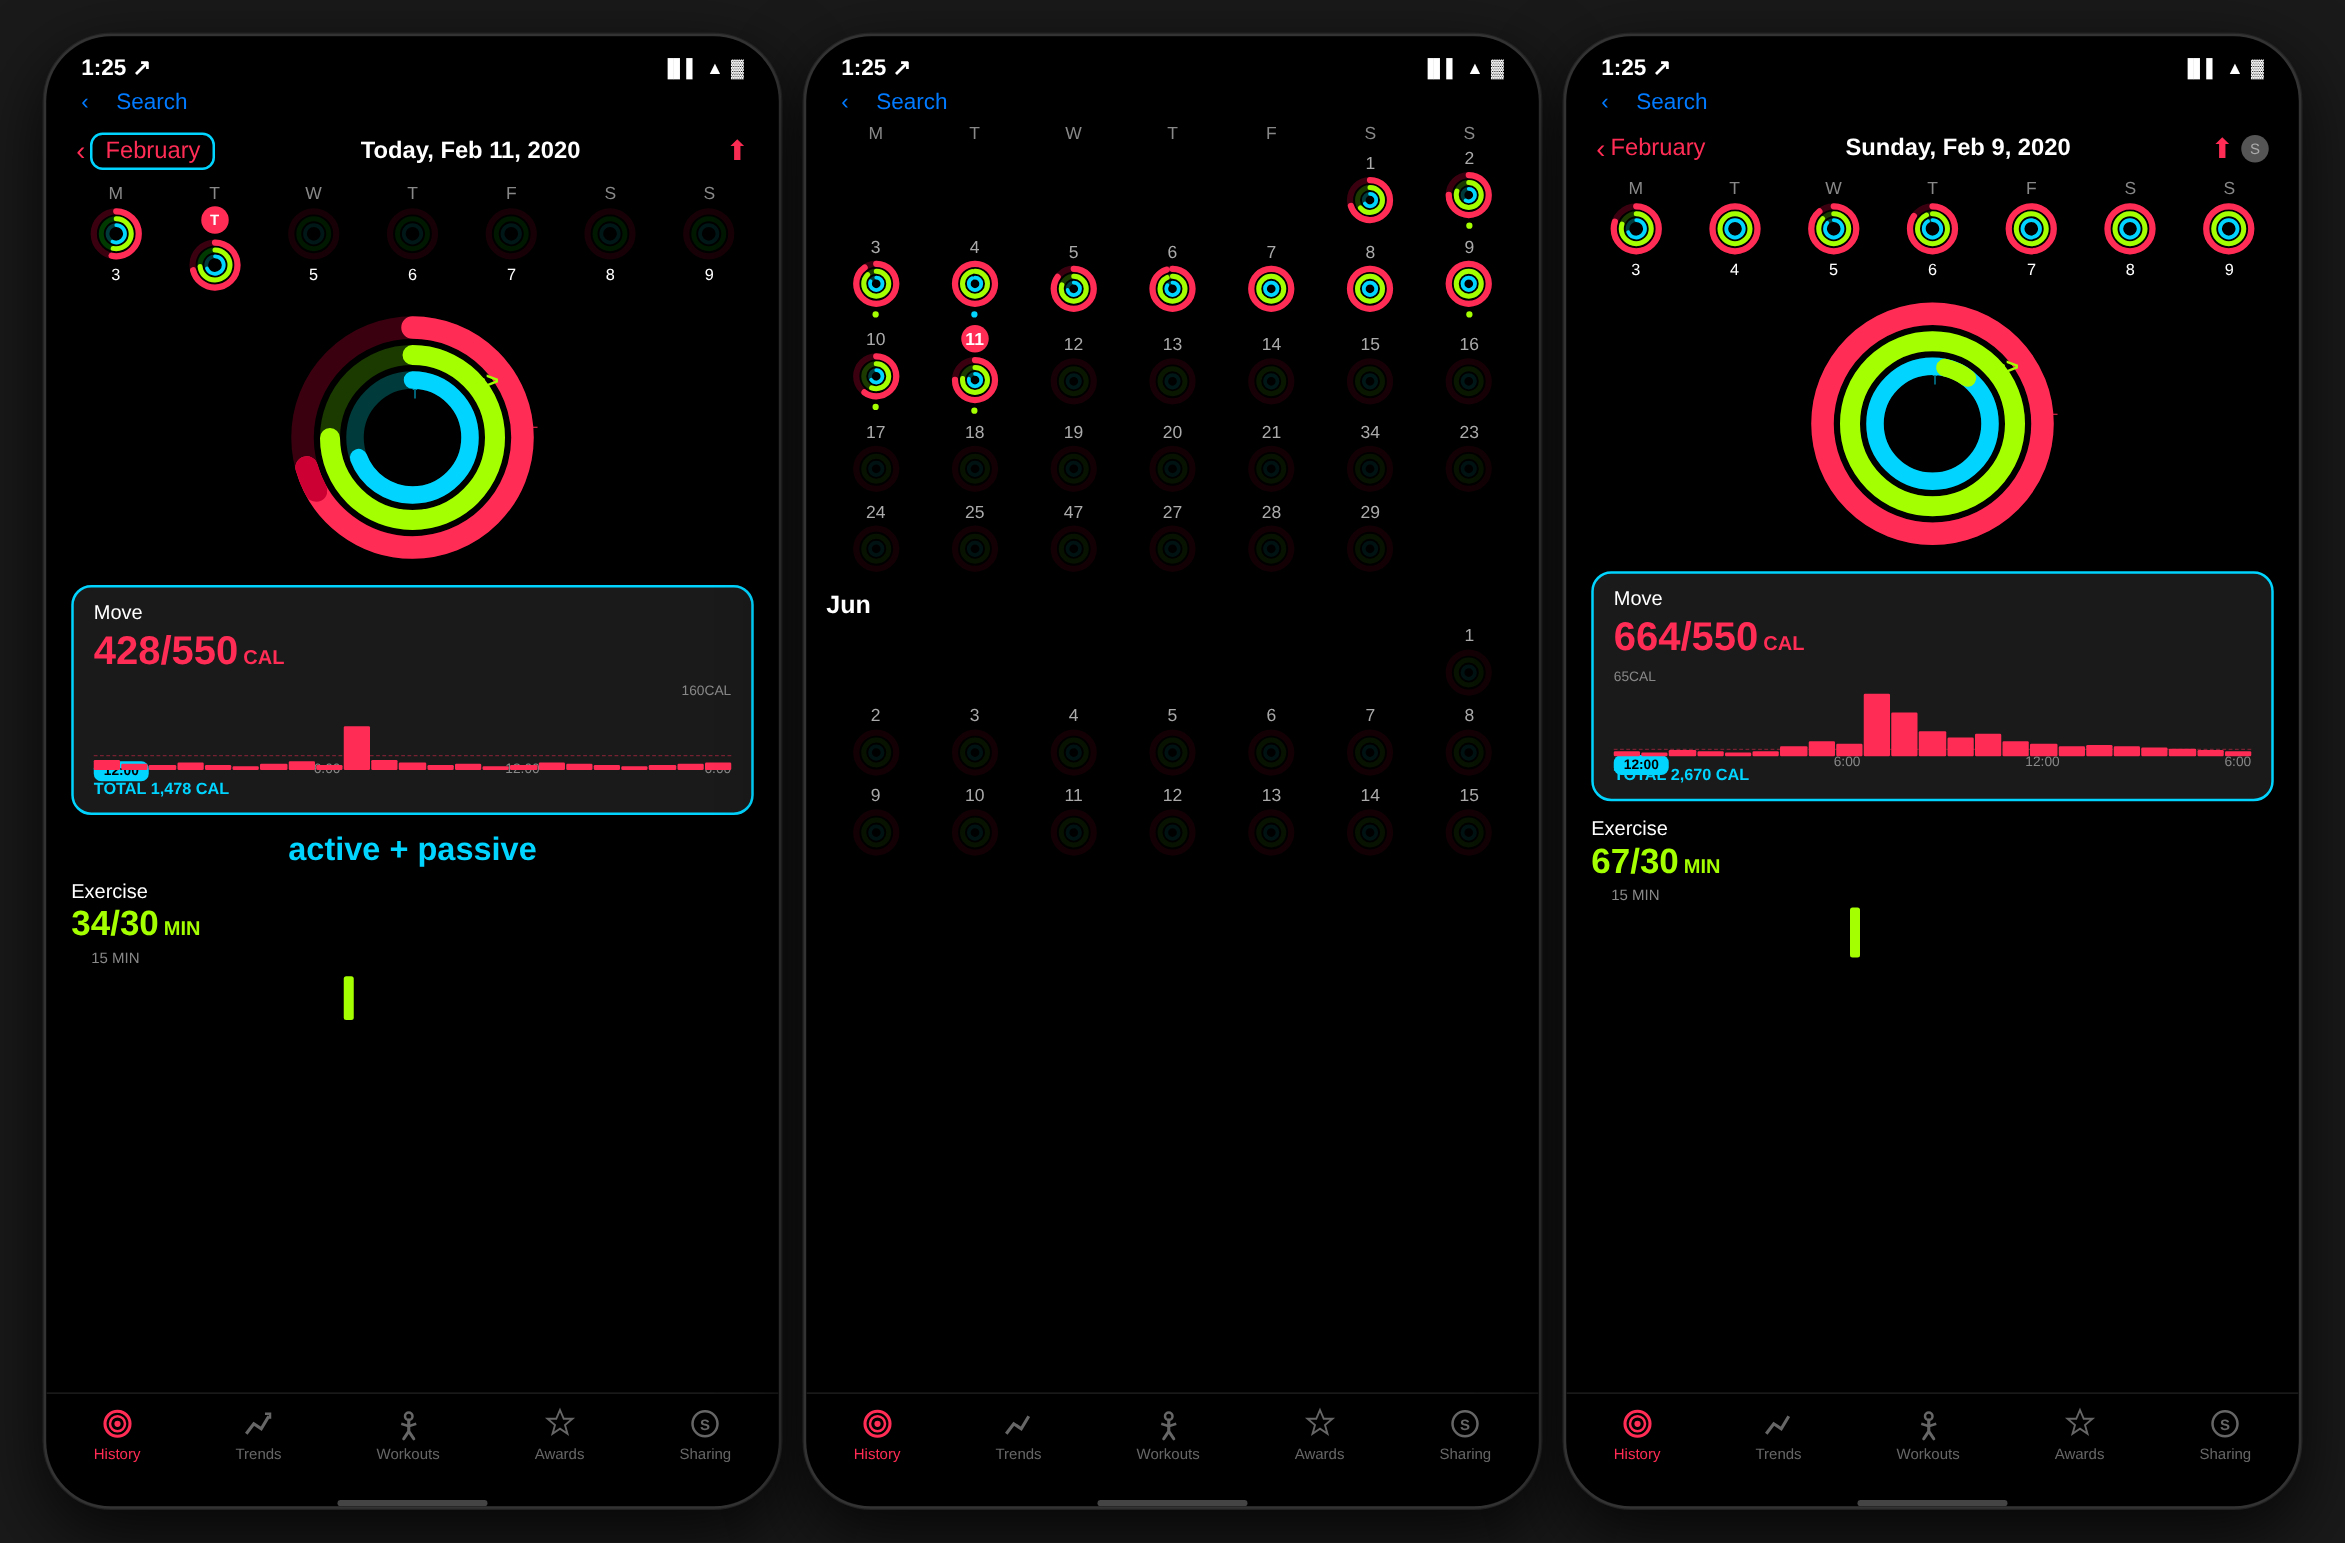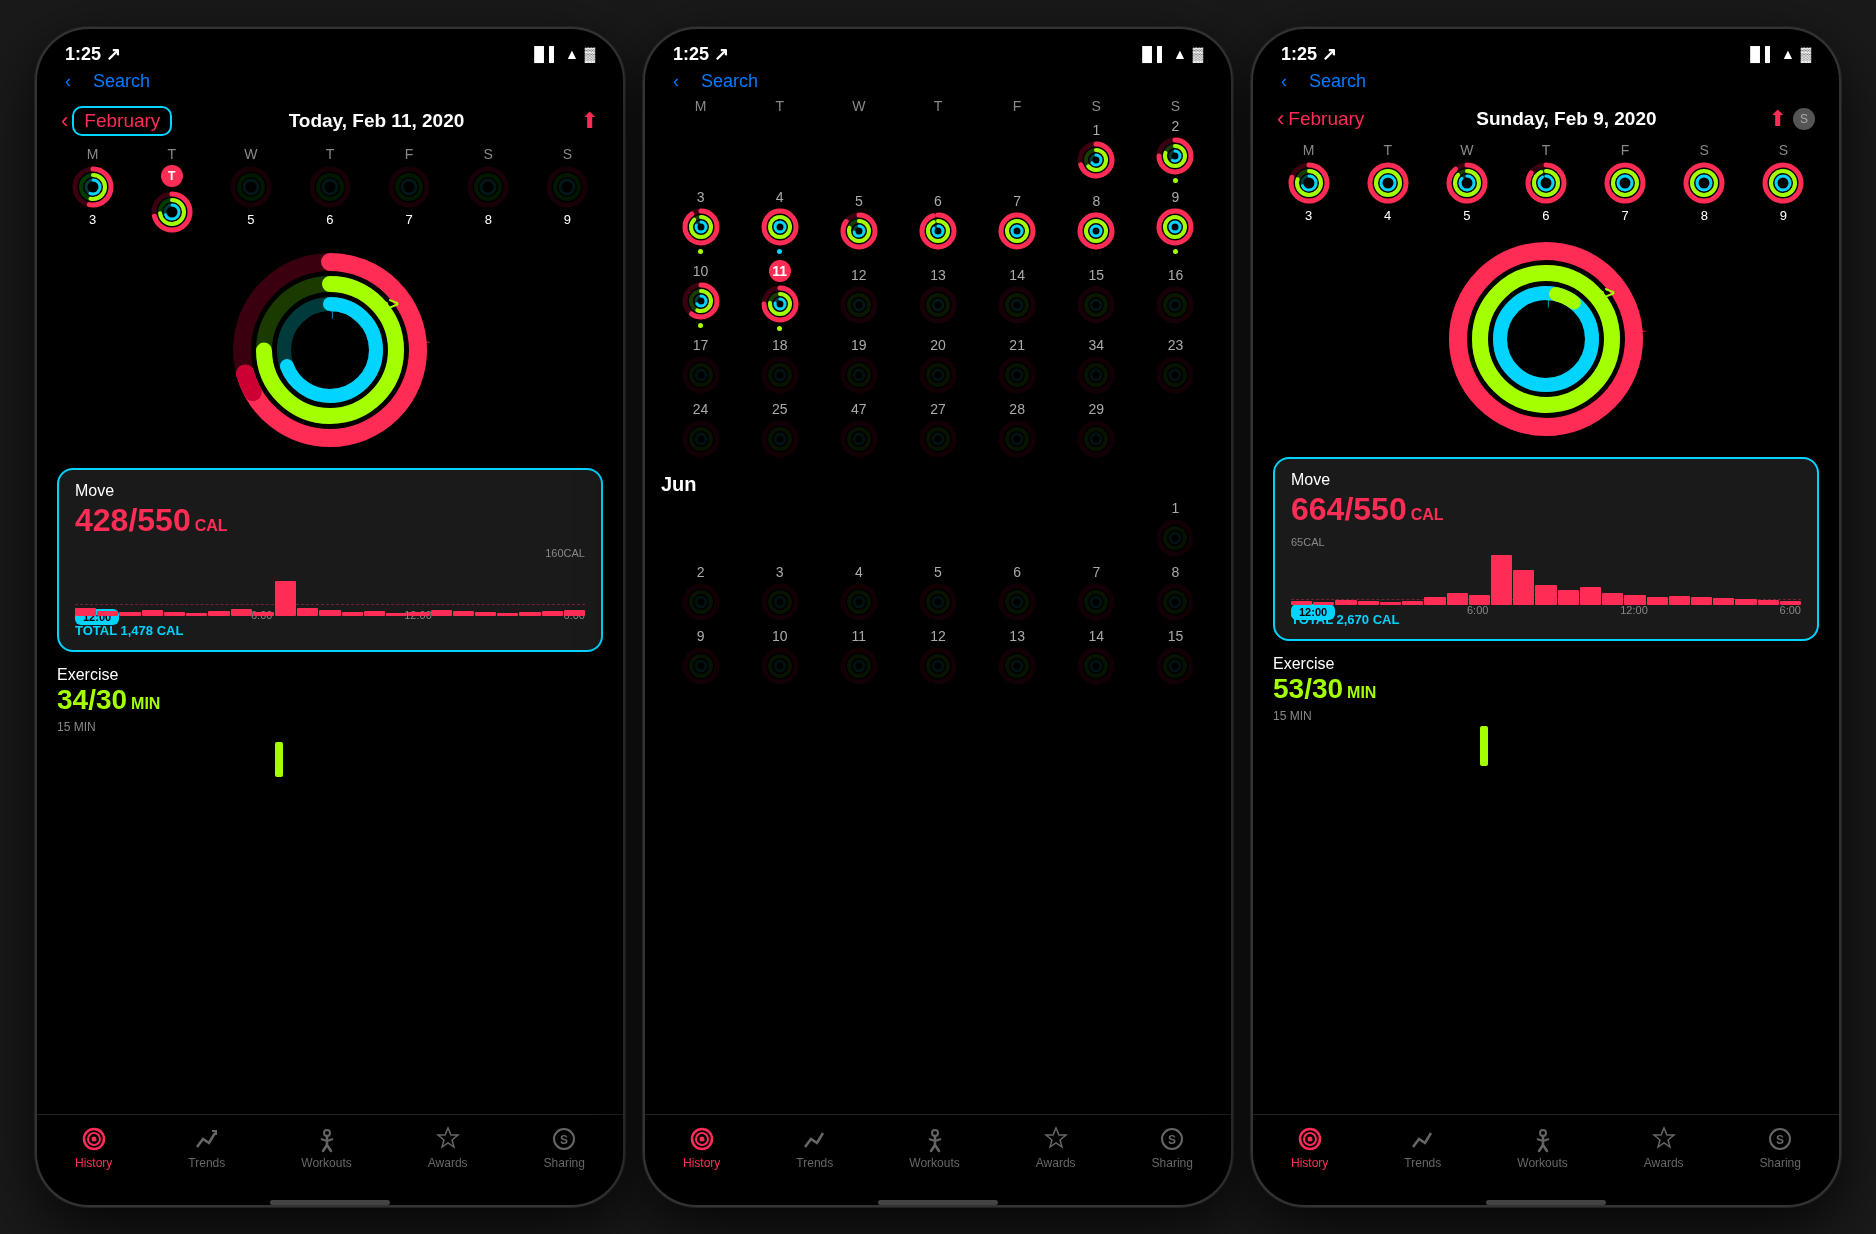--- a/index.html
+++ b/index.html
@@ -369,21 +369,21 @@
       height: 5px;
       background: #444;
       border-radius: 3px;
       margin: 6px auto 0;
       flex-shrink: 0;
     }
 
     .min-label {
       color: #888;
       font-size: 12px;
-      padding: 2px 20px;
+      padding: 2px 36px;
     }
 
     .exercise-bar-container {
       height: 45px;
       display: flex;
       align-items: flex-end;
       padding: 0 20px 4px;
     }
 
     .cal-dot-row {
@@ -555,20 +555,21 @@
         <div class="chart-labels" style="display:flex;justify-content:space-between;color:#888;font-size:11px;">
           <span class="chart-time-box">12:00</span>
           <span>6:00</span>
           <span>12:00</span>
           <span>6:00</span>
         </div>
       </div>
       <div class="total-label">TOTAL 1,478 CAL</div>
     </div>
 
+    <div class="annotation-text">active + passive</div>
 
     <div class="exercise-row">
       <div class="exercise-label">Exercise</div>
       <div style="display:flex;align-items:baseline;gap:4px;">
         <span class="exercise-value">34/30</span>
         <span style="color:#A4FF00;font-size:16px;font-weight:600;">MIN</span>
       </div>
     </div>
     <div class="min-label">15 MIN</div>
     <div class="exercise-bar-container">
@@ -1330,21 +1331,21 @@
           <span>12:00</span>
           <span>6:00</span>
         </div>
       </div>
       <div class="total-label">TOTAL 2,670 CAL</div>
     </div>
 
     <div class="exercise-row">
       <div class="exercise-label">Exercise</div>
       <div style="display:flex;align-items:baseline;gap:4px;">
-        <span class="exercise-value">53/30</span>
+        <span class="exercise-value">67/30</span>
         <span style="color:#A4FF00;font-size:16px;font-weight:600;">MIN</span>
       </div>
     </div>
     <div class="min-label">15 MIN</div>
     <div class="exercise-bar-container">
       <div style="width:8px;background:#A4FF00;height:40px;border-radius:2px;margin-left:38%;"></div>
     </div>
 
     <div class="tab-bar">
       <div class="tab-item">

